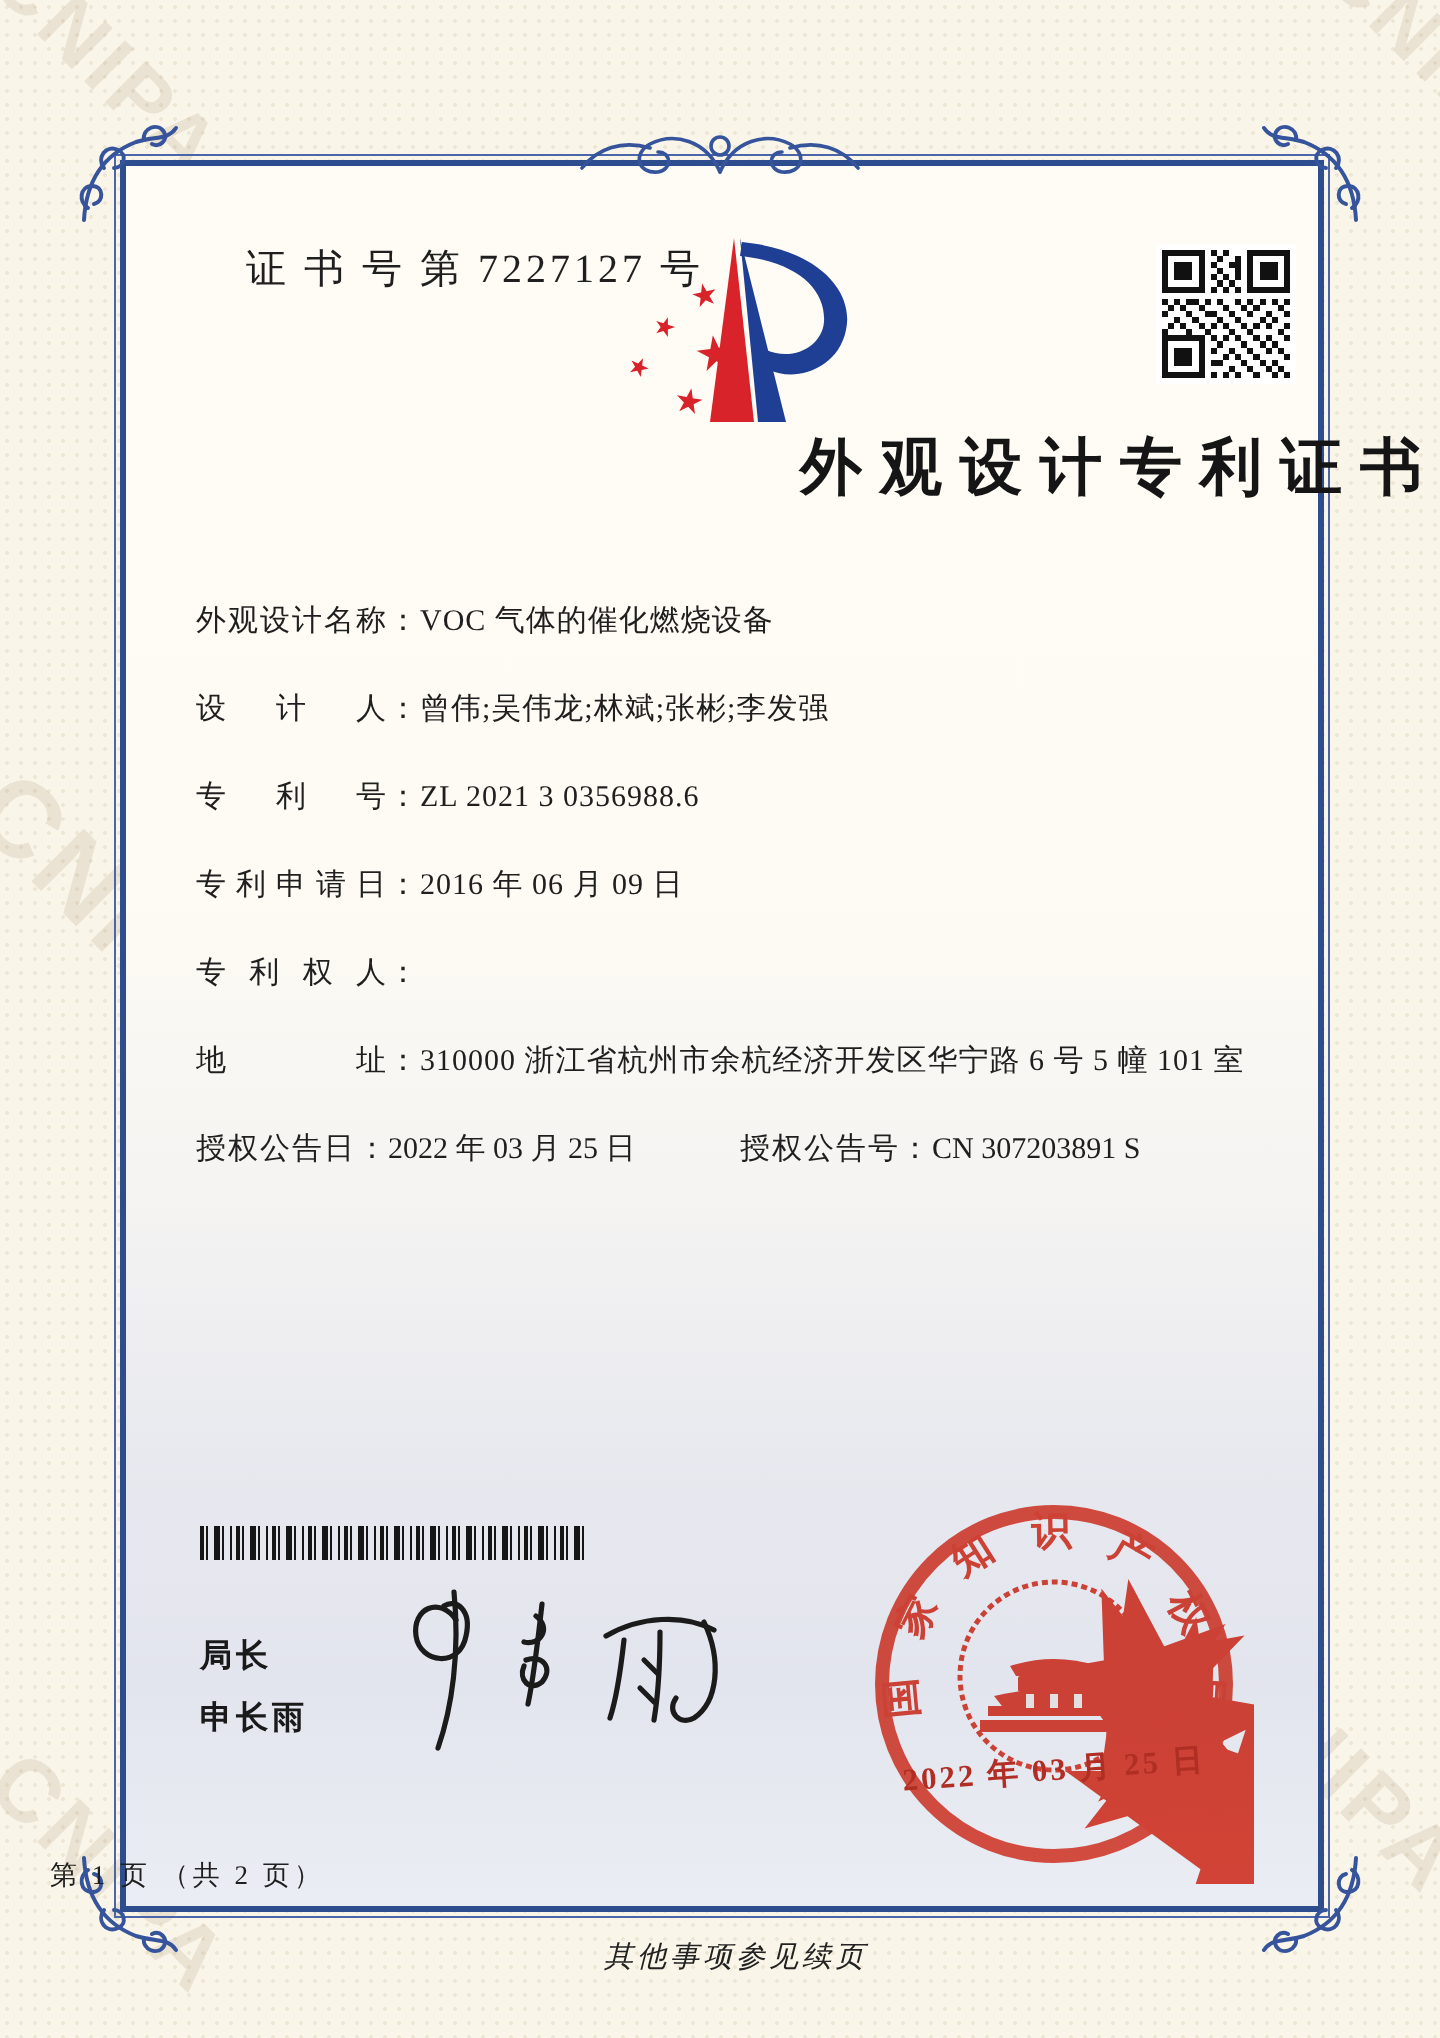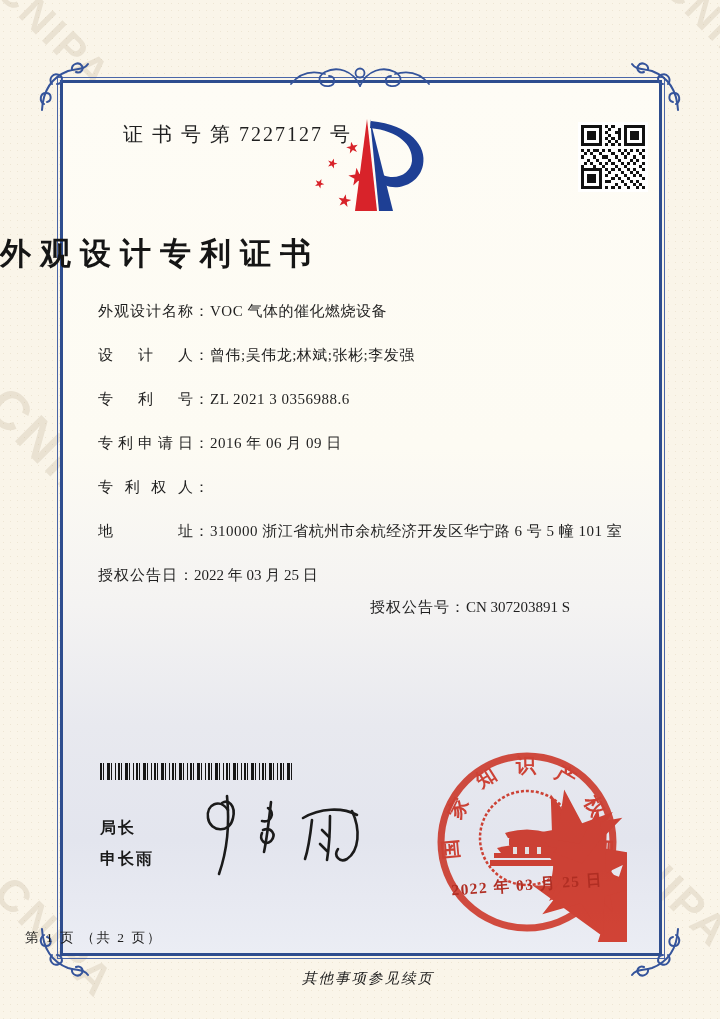--- a/index.html
+++ b/index.html
@@ -25,30 +25,30 @@
   .c-tl{left:38px;top:60px;}
   .c-tr{right:38px;top:60px;transform:scaleX(-1);}
   .c-bl{left:38px;bottom:40px;transform:scaleY(-1);}
   .c-br{right:38px;bottom:40px;transform:scale(-1,-1);}
   .crest{position:absolute;left:50%;top:62px;transform:translateX(-50%);color:#35549b;}
   
   .cert-no{position:absolute;left:95px;top:121px;font-size:20px;letter-spacing:2px;margin-left:28px;}
   .logo{position:absolute;left:299px;top:113px;}
   .qr{position:absolute;left:578px;top:122px;width:64px;height:64px;background:#fff;padding:3px;}
   .qr svg{width:100%;height:100%;shape-rendering:crispEdges;}
-  .title{position:absolute;left:0;right:0;top:213px;text-align:left;
-    font-size:31px;font-weight:bold;letter-spacing:9px;color:#151515;margin-top:20px;}
+  .title{position:absolute;left:0;right:0;top:213px;text-align:right;
+    font-size:31px;font-weight:bold;letter-spacing:9px;color:#151515;}
   
   .fields{position:absolute;left:98px;top:301px;width:530px;font-size:15px;}
   .frow{display:flex;margin-bottom:24px;line-height:20px;}
   .flabel{display:inline-block;width:96px;text-align:justify;text-align-last:justify;letter-spacing:1px;}
   .fcolon{width:16px;}
   .fvalue{flex:1;letter-spacing:.5px;white-space:nowrap;}
   .grant-pair1{display:flex;width:272px;text-align:center;}
-  .grant-pair2{display:flex;margin-top:32px;}
+  .grant-pair2{display:flex;}
   .flabel2{letter-spacing:1px;}
   
   .paras{position:absolute;left:88px;top:594px;width:536px;font-size:14.5px;
     line-height:23px;text-align:justify;font-style:italic;letter-spacing:.8px;color:#242424;}
   .paras p{margin:0;text-indent:2em;}
   
   .barcode{position:absolute;left:100px;top:763px;width:192px;height:17px;
     background:repeating-linear-gradient(90deg,#161616 0 2px,transparent 2px 3px,#161616 3px 4px,transparent 4px 7px,#161616 7px 10px,transparent 10px 11px,#161616 11px 12px,transparent 12px 15px,#161616 15px 16px,transparent 16px 18px);}
   
   .signer{position:absolute;left:100px;top:818px;font-family:Liberation Sans, sans-serif;

